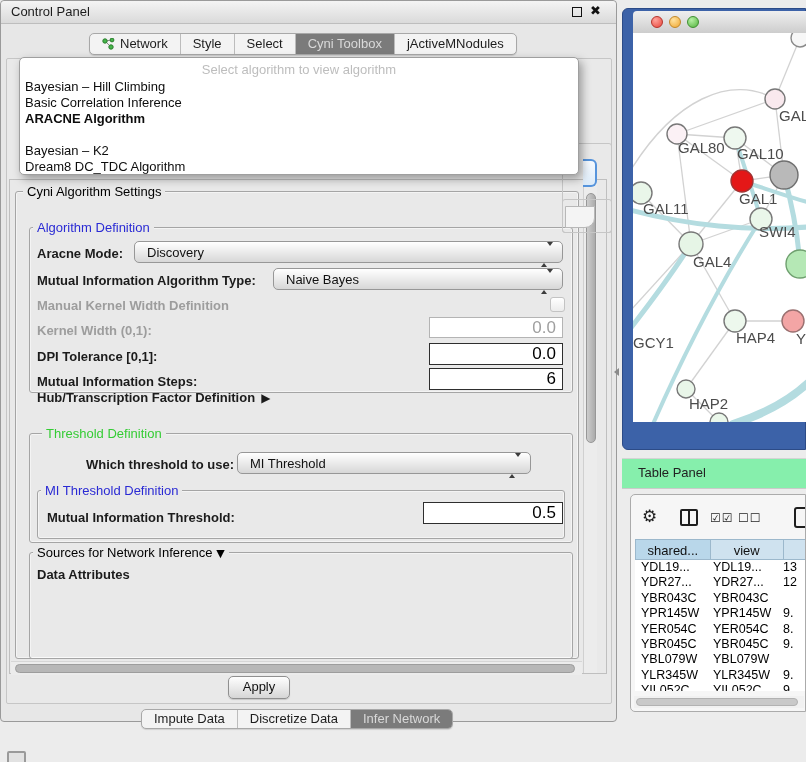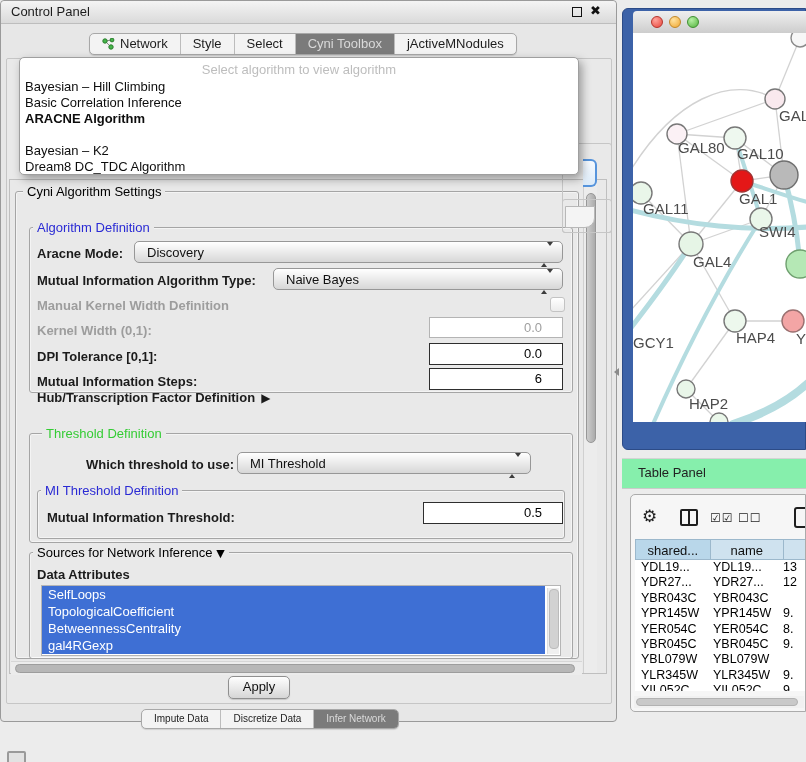--- a/index.html
+++ b/index.html
@@ -14,21 +14,21 @@
   #cp-float{position:absolute;left:571px;top:6px;width:8px;height:8px;border:1.5px solid #111;background:transparent;}
   #cp-close{position:absolute;left:589px;top:2px;font-size:13px;font-weight:bold;color:#111;font-family:"DejaVu Sans",sans-serif;}
   
   .tabstrip{position:absolute;display:flex;height:20px;border:1px solid #a8a8a8;border-radius:5px;
       background:#f3f3f3;overflow:hidden;box-shadow:0 1px 1px rgba(0,0,0,.12);}
   .tab{font-size:13px;line-height:20px;padding:0 12px;color:#1d1d1d;border-left:1px solid #bcbcbc;display:flex;align-items:center;white-space:nowrap;}
   .tab:first-child{border-left:none;}
   .tab.sel{background:#7b7b7b;color:#d9d9d9;}
   #top-tabs{left:88px;top:32px;}
   #bottom-tabs{left:140px;top:708px;height:18px;}
-  #bottom-tabs .tab{line-height:18px;font-size:10px;}
+  #bottom-tabs .tab{line-height:18px;font-size:13px;}
   .net-ic{width:13px;height:12px;margin-right:5px;}
   
   #content{position:absolute;left:5px;top:57px;width:606px;height:646px;border:1px solid #c6c6c6;
       background:#e9e9e9;border-radius:2px;box-sizing:border-box;}
   
   .frag{position:absolute;z-index:1;}
   #frag-group{left:555px;top:84px;width:48px;height:88px;border:1px solid #c6c6c6;border-radius:3px;}
   #frag-combo{left:576px;top:100px;width:12px;height:24px;border:2px solid #5694dc;border-left:none;
       border-radius:0 6px 6px 0;background:linear-gradient(#f6faff,#dcebf9);}
   #frag-group2{left:555px;top:140px;width:48px;height:32px;border:1px solid #c6c6c6;border-radius:3px;}
@@ -54,21 +54,21 @@
   
   .combo{position:absolute;height:22px;border:1px solid #979797;border-radius:5px;
       background:linear-gradient(#ffffff,#d7d7d7);box-sizing:border-box;}
   .combo-text{position:absolute;left:12px;top:3px;font-size:13px;color:#111;}
   .combo-arrows{position:absolute;right:9px;top:4px;}
   .arr-up{width:0;height:0;border-left:3.5px solid transparent;border-right:3.5px solid transparent;
       border-bottom:4.5px solid #3c3c3c;margin-bottom:2.5px;}
   .arr-dn{width:0;height:0;border-left:3.5px solid transparent;border-right:3.5px solid transparent;
       border-top:4.5px solid #3c3c3c;}
   
-  .field{position:absolute;background:#fff;font-size:13px;text-align:right;padding-right:20px;box-sizing:border-box;}
+  .field{position:absolute;background:#fff;font-size:17px;text-align:right;padding-right:6px;box-sizing:border-box;}
   .field.on{border:1.5px solid #2e2e2e;color:#000;}
   .field.off{border:1px solid #b4b4b4;color:#9f9f9f;}
   .checkbox{position:absolute;width:13px;height:13px;border:1px solid #c3c3c3;border-radius:3px;
       background:linear-gradient(#ffffff,#ececec);}
   
   #attr-list{position:absolute;left:40px;top:584px;width:520px;height:71px;background:#fff;
       border:1px solid #b5b5b5;overflow:hidden;box-sizing:border-box;}
   .li-sel{height:17px;line-height:17px;background:#3e6fd4;color:#fff;font-size:13px;padding-left:6px;
       width:503px;box-sizing:border-box;}
   #attr-scroll{position:absolute;right:1px;top:2px;width:11px;height:66px;background:#f0f0f0;border-left:1px solid #ddd;}
@@ -231,29 +231,20 @@
 
     <span class="lbl" style="left:46px;top:509px;">Mutual Information Threshold:</span>
     <div class="field on" style="left:422px;top:501px;width:140px;height:22px;line-height:19px;">0.5</div>
 
     <div class="group" style="left:28px;top:551px;width:542px;height:105px;"></div>
     <span class="gtitle" style="left:32px;top:544px;">
       <span>Sources for Network Inference</span> <span class="icglyph" style="font-size:11px;">▼</span>
     </span>
     <span class="lbl" style="left:36px;top:566px;">Data Attributes</span>
 
-    <div id="attr-list">
-      <div class="li-sel">SelfLoops</div>
-      <div class="li-sel">TopologicalCoefficient</div>
-      <div class="li-sel">BetweennessCentrality</div>
-      <div class="li-sel">gal4RGexp</div>
-      <div id="attr-scroll">
-          <div id="attr-thumb"></div>
-        </div>
-    </div>
 
     <div class="sb-track-v" style="left:582px;top:180px;width:13px;height:492px;">
       <div class="sb-thumb" style="left:1.5px;top:12px;width:10px;height:250px;"></div>
     </div>
     <div class="sb-track-h" style="left:10px;top:660px;width:571px;height:13px;">
       <div class="sb-thumb-h" style="left:4px;top:2px;width:560px;height:9px;"></div>
     </div>
 
     <div id="apply">Apply</div>
 
@@ -343,21 +334,21 @@
   <div id="tablewin">
     <span class="tool icglyph" id="ic-gear">⚙</span>
     <span class="tool" id="ic-cols"></span>
     <span class="tool icglyph" id="ic-checked">☑☑</span>
     <span class="tool icglyph" id="ic-unchecked">☐☐</span>
     <span class="tool" id="ic-partial"></span>
 
     <div id="tbl">
       <div class="thead">
         <div class="th th1">shared...</div>
-        <div class="th th2">name</div>
+        <div class="th th2">view</div>
         <div class="th th3"></div>
       </div>
       <div id="tbody">
         <div class="trow">
             <div class="td td1">YDL19...</div>
             <div class="td td2">YDL19...</div>
             <div class="td td3">13</div>
           </div>
         <div class="trow">
             <div class="td td1">YDR27...</div>

